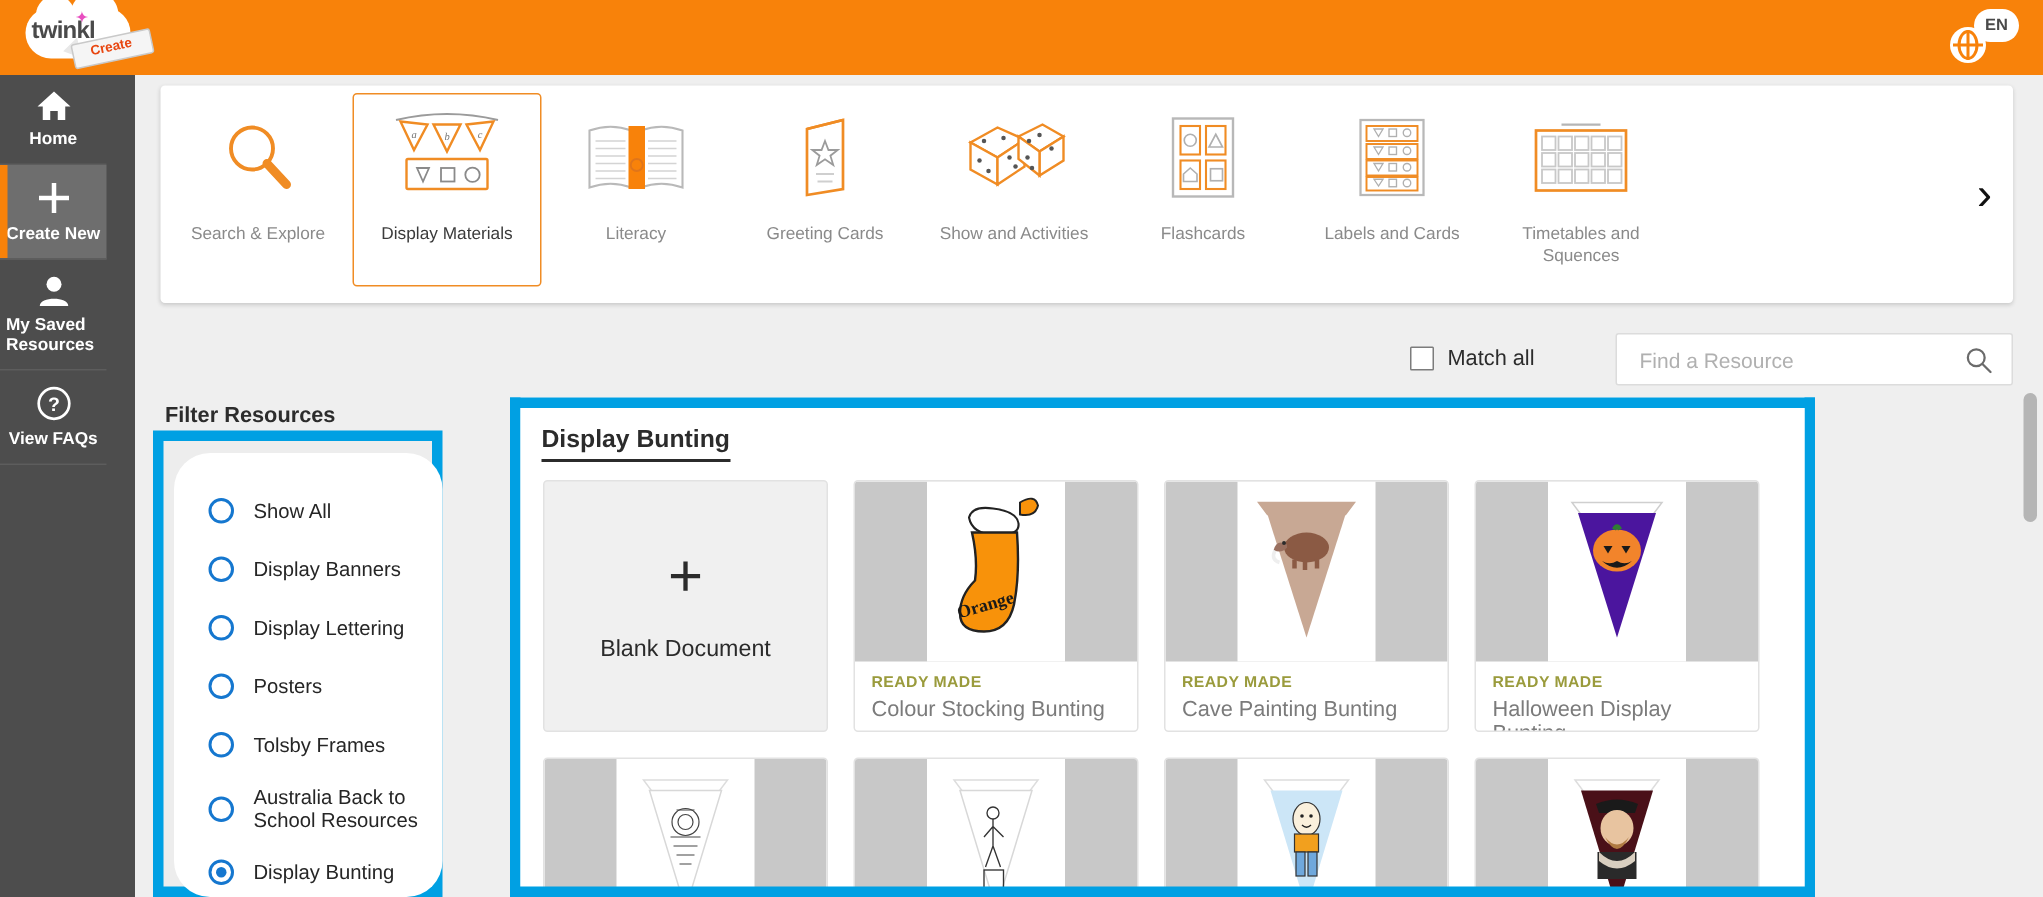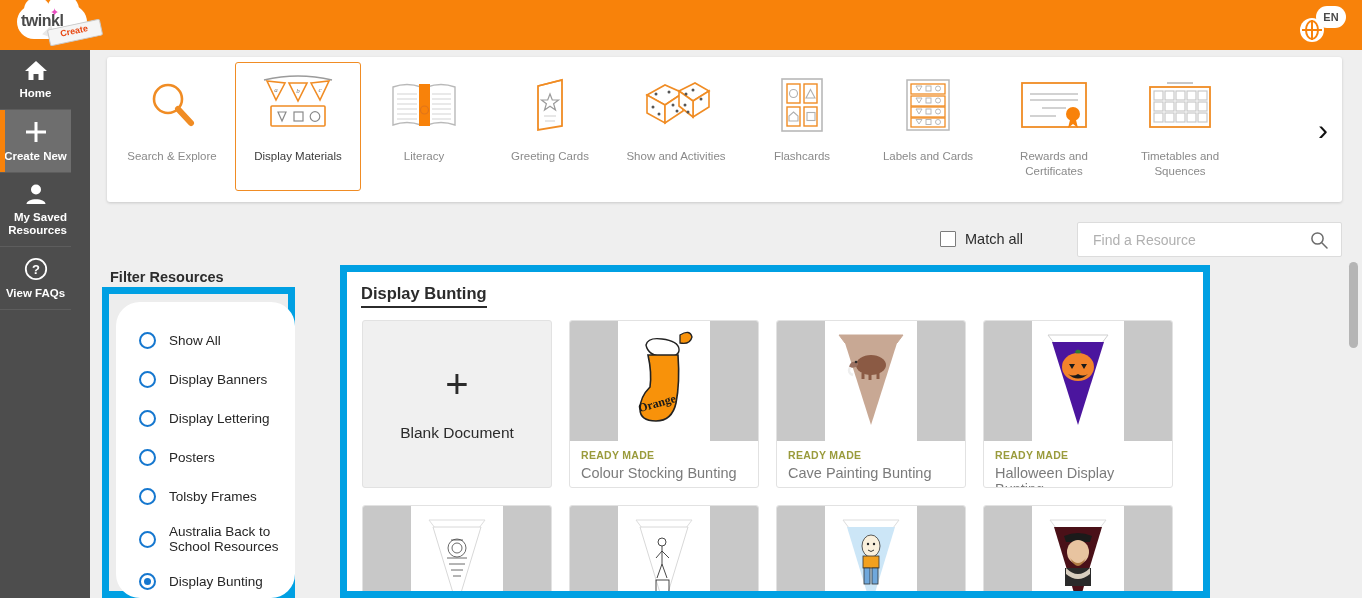--- a/index.html
+++ b/index.html
@@ -96,21 +96,21 @@
   .sidebar {
     position: absolute; left: 0; top: 50px; width: 90px; height: 548px;
     background: #4d4d4d;
   }
   .side-item {
     position: relative; width: 71px;
     border-bottom: 1px solid #5d5d5d;
     display: flex; flex-direction: column; align-items: center;
     justify-content: center;
     color: #fff; font-size: 11.5px; font-weight: bold;
-    text-align: right; line-height: 13px; padding: 10px 4px 9px;
+    text-align: left; line-height: 13px; padding: 10px 4px 9px;
   }
   .side-item .ico { margin-bottom: 6px; display: block; }
   .side-item.active { background: #6e6e6e; }
   .side-item.active:before {
     content: ""; position: absolute; left: 0; top: 0;
     width: 5px; height: 100%; background: #F8820A;
   }
   .side-blank { height: 140px; width: 90px; }
 
   
@@ -452,33 +452,20 @@
                 <circle cx="34" cy="35.5" r="2.5"></circle>
               <path d="M15 48 L12 43.5 L18 43.5 Z"></path>
                 <rect x="22" y="43.5" width="5" height="5"></rect>
                 <circle cx="34" cy="46" r="2.5"></circle>
             </g>
           </svg>
         </div>
         <div class="cat-label">Labels and Cards</div>
       </div>
 
-      <div class="cat">
-        <div class="cat-ico">
-          <svg width="72" height="52" viewBox="0 0 72 52">
-            <rect x="4" y="4" width="64" height="44" fill="none" stroke="#F08C24" stroke-width="1.8"></rect>
-            <g stroke="#c4c4c4" stroke-width="1.4">
-              <path d="M12 15 H60 M12 21 H60 M24 29 H48 M12 37 H38"></path>
-            </g>
-            <circle cx="55" cy="35" r="7" fill="#F8820A"></circle>
-            <path d="M52 41 L50 49 L55 45 L60 49 L58 41 Z" fill="#F8820A"></path>
-          </svg>
-        </div>
-        <div class="cat-label">Rewards and Certificates</div>
-      </div>
 
       <div class="cat">
         <div class="cat-ico">
           <svg width="70" height="52" viewBox="0 0 70 52">
             <path d="M22 4 H48" stroke="#b5b5b5" stroke-width="1.5"></path>
             <rect x="5" y="8" width="60" height="40" fill="none" stroke="#F08C24" stroke-width="1.8"></rect>
             <g stroke="#c8c8c8" stroke-width="1.2" fill="none">
               <rect x="9" y="12" width="9" height="9"></rect>
                 <rect x="20" y="12" width="9" height="9"></rect>
               <rect x="31" y="12" width="9" height="9"></rect>

